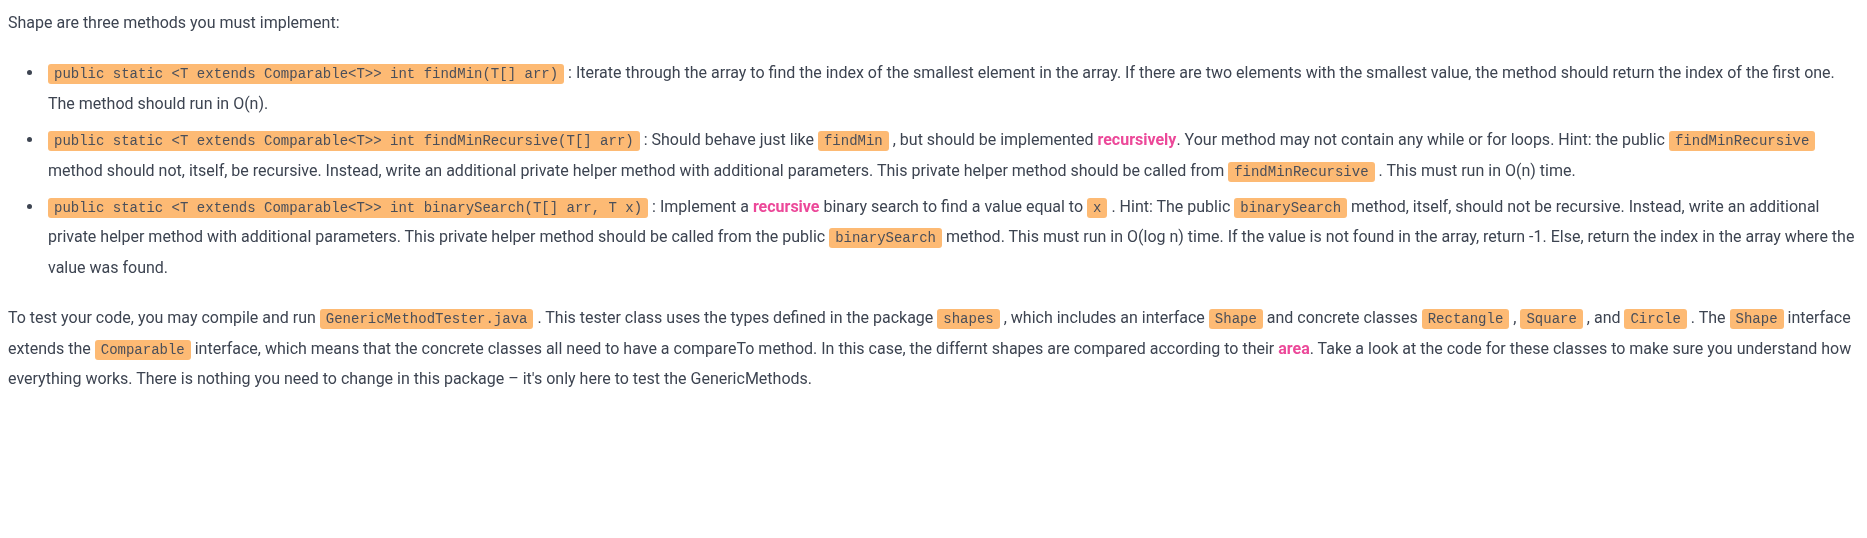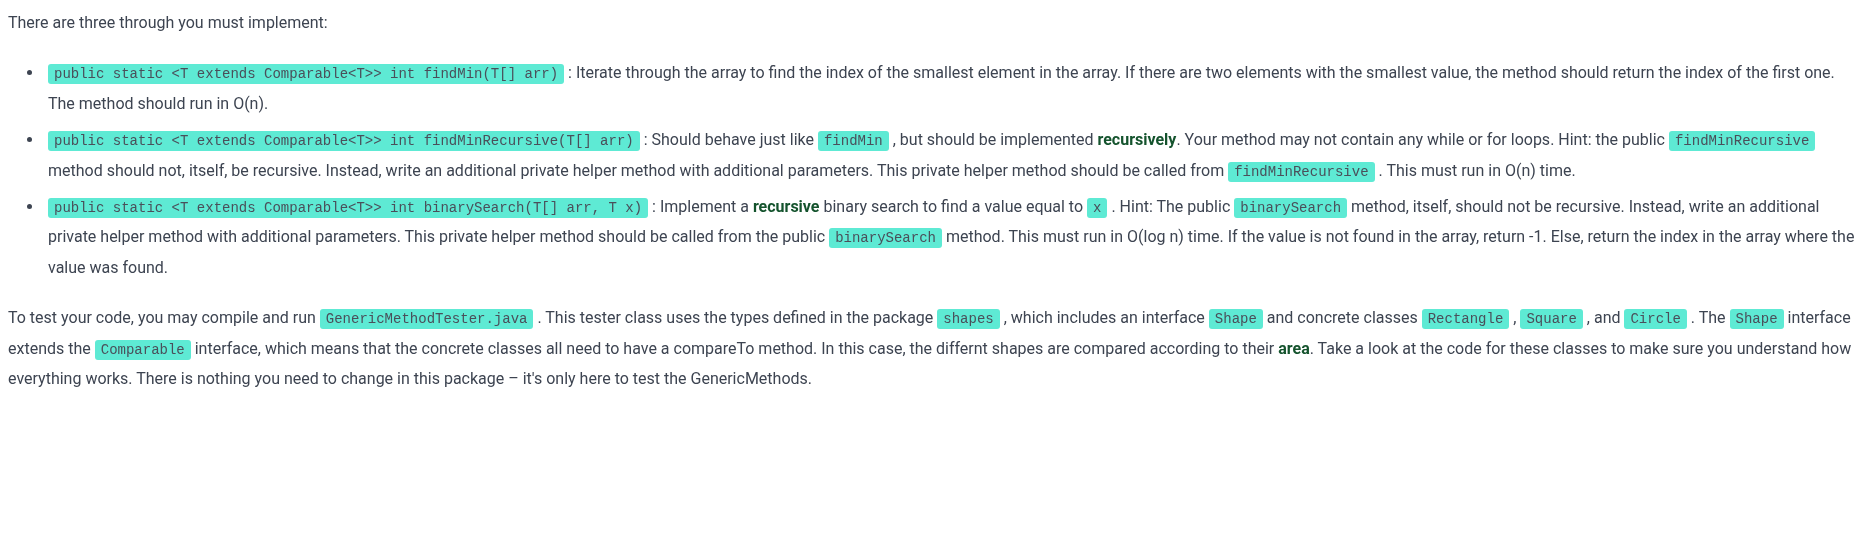--- a/index.html
+++ b/index.html
@@ -23,39 +23,39 @@
       padding-left: 36px;
       margin: 20px 0;
     }
     li {
       margin-bottom: 6px;
       padding-left: 4px;
     }
     code {
       font-family: "SFMono-Regular", Consolas, "Liberation Mono", Menlo, Courier, monospace;
       font-size: 14px;
-      background-color: #5eead4;
+      background-color: #fdba74;
       color: #4a4f5a;
       padding: 2px 6px;
       border-radius: 3px;
     }
     strong {
       font-weight: 700;
-      color: #14532d;
+      color: #ec4899;
     }
     .intro {
       margin-bottom: 16px;
     }
     .outro {
     }
   </style>
 </head>
 <body>
 
-<p class="intro">There are three through you must implement:</p>
+<p class="intro">Shape are three methods you must implement:</p>
 
 <ul>
   <li>
     <code>public static &lt;T extends Comparable&lt;T&gt;&gt; int findMin(T[] arr)</code><span> : Iterate through the array to find the index of the smallest element in the array. If there are two elements with the smallest value, the method should return the index of the first one. The method should run in O(n).</span>
   </li>
   <li>
     <code>public static &lt;T extends Comparable&lt;T&gt;&gt; int findMinRecursive(T[] arr)</code><span> : Should behave just like </span><code>findMin</code><span> , but should be implemented </span><strong>recursively</strong><span>. Your method may not contain any while or for loops. Hint: the public </span><code>findMinRecursive</code><span> method should not, itself, be recursive. Instead, write an additional private helper method with additional parameters. This private helper method should be called from </span><code>findMinRecursive</code><span> . This must run in O(n) time.</span>
   </li>
   <li>
     <code>public static &lt;T extends Comparable&lt;T&gt;&gt; int binarySearch(T[] arr, T x)</code><span> : Implement a </span><strong>recursive</strong><span> binary search to find a value equal to </span><code>x</code><span> . Hint: The public </span><code>binarySearch</code><span> method, itself, should not be recursive. Instead, write an additional private helper method with additional parameters. This private helper method should be called from the public </span><code>binarySearch</code><span> method. This must run in O(log n) time. If the value is not found in the array, return -1. Else, return the index in the array where the value was found.</span>

